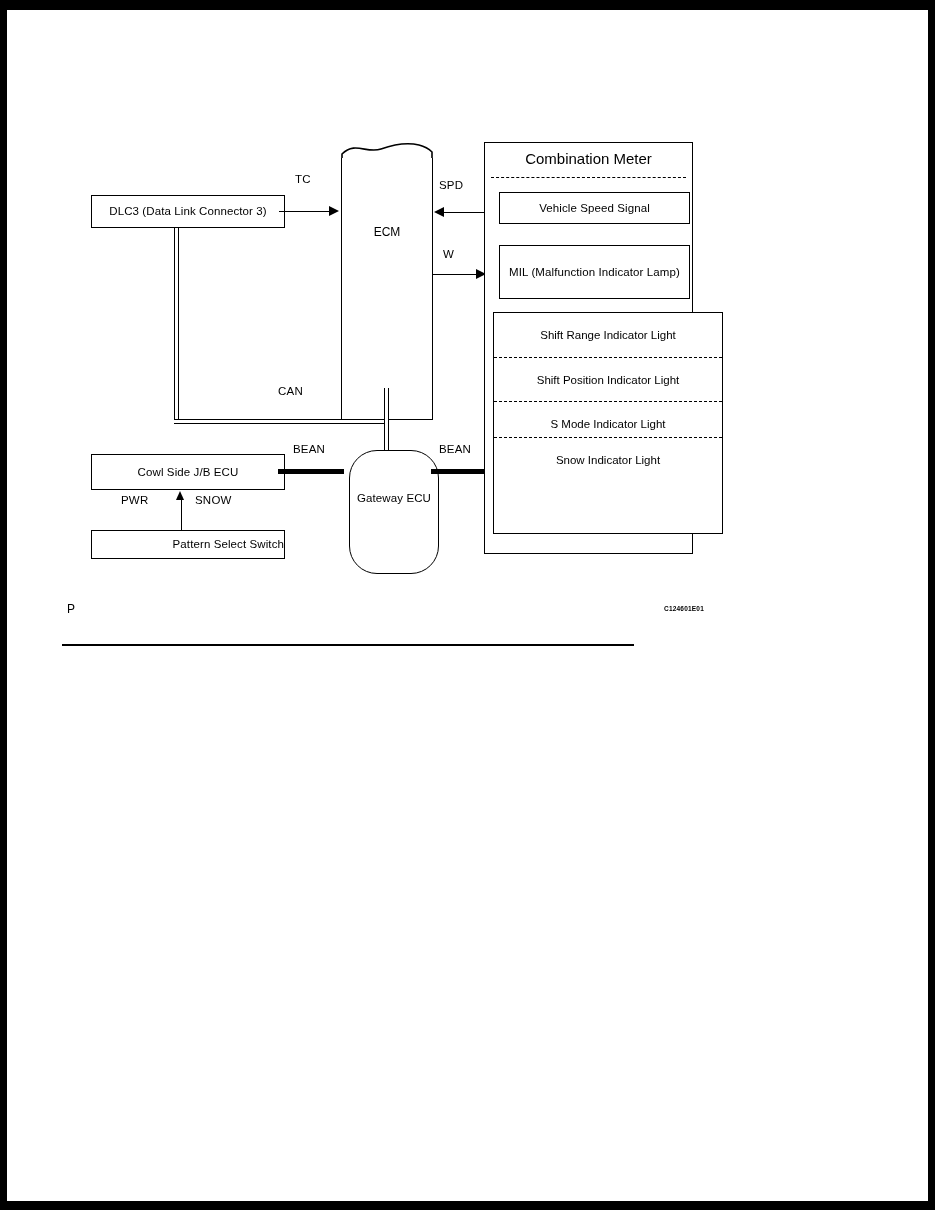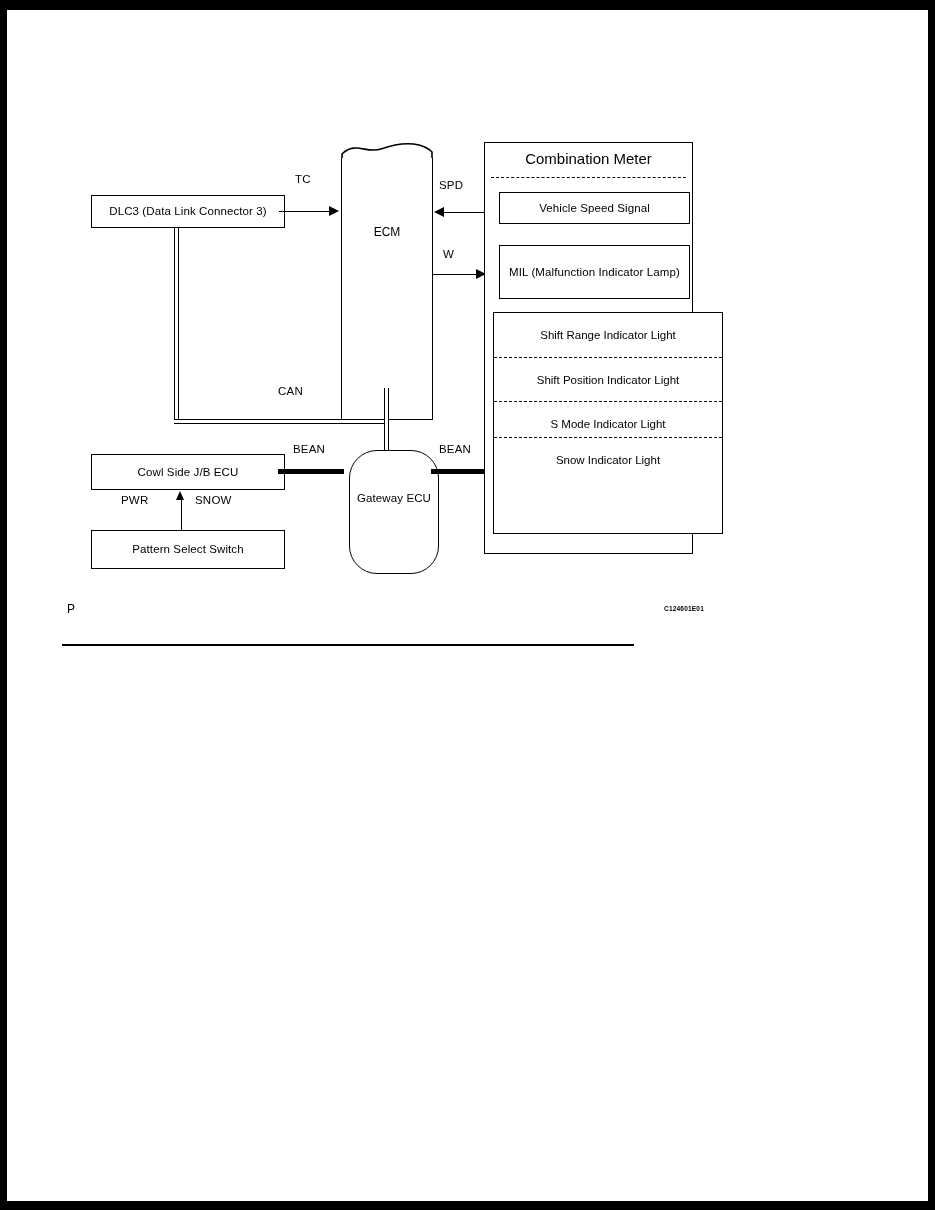--- a/index.html
+++ b/index.html
@@ -222,21 +222,21 @@
 
       <div class="box" style="left:78px; top:444px; width:194px; height:36px;">
         <span>Cowl Side J/B ECU</span>
       </div>
 
       <div class="lbl" style="left:114px; top:484px;">PWR</div>
       <div class="lbl" style="left:188px; top:484px;">SNOW</div>
       <div class="vline" style="left:174px; top:489px; height:31px;"></div>
       <div class="arr arr-u" style="left:169px; top:481px;"></div>
 
-      <div class="box" style="left:78px; top:520px; width:194px; height:39px;">
+      <div class="box" style="left:78px; top:520px; width:194px; height:29px;justify-content:flex-end;">
         <span>Pattern Select Switch</span>
       </div>
 
       <div class="lbl" style="left:286px; top:433px;">BEAN</div>
       <div class="bus-h" style="left:271px; top:459px; width:66px;"></div>
 
       <div class="box" style="left:336px; top:440px; width:90px; height:124px; align-items:flex-start; padding-top:40px;border-radius:28px;">
         <span>Gateway ECU</span>
       </div>
 

